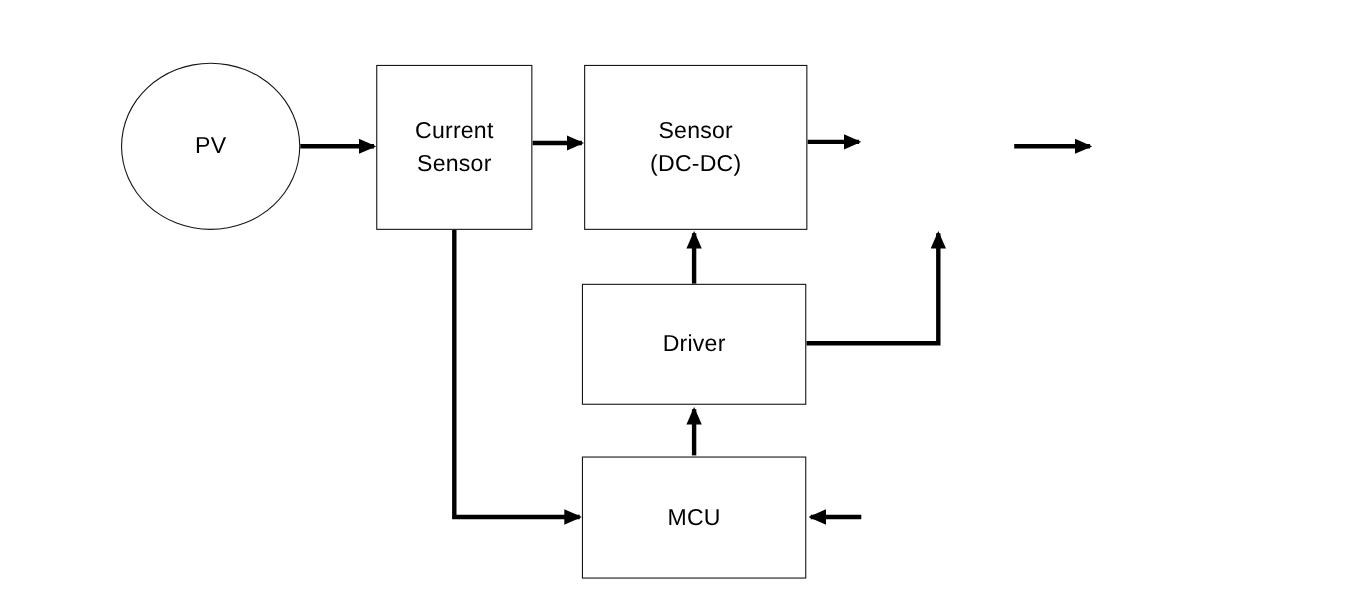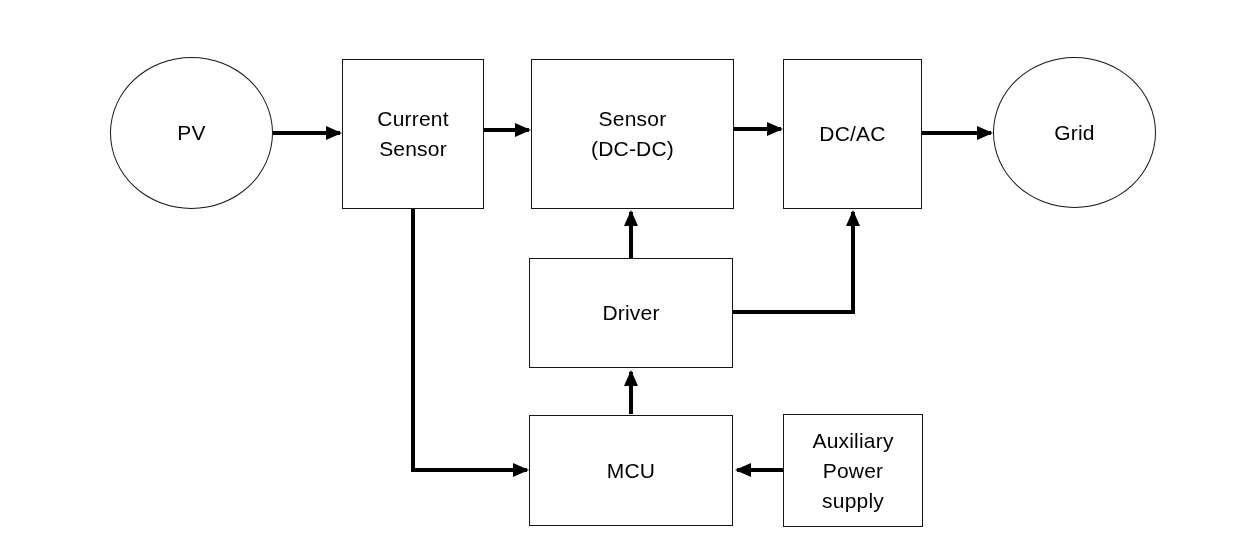--- a/index.html
+++ b/index.html
@@ -61,35 +61,24 @@
 
   <div class="node ellipse" style="left:110px; top:57px; width:163px; height:152px;">
     <span class="lbl">PV</span>
   </div>
 
   <div class="node" style="left:531px; top:59px; width:203px; height:150px;">
     <span class="lbl">Sensor
 (DC-DC)</span>
   </div>
 
-  <div class="node" style="left:783px; top:59px; width:139px; height:150px;">
-    <span class="lbl">DC/AC</span>
-  </div>
 
-  <div class="node ellipse" style="left:993px; top:57px; width:163px; height:151px;">
-    <span class="lbl">Grid</span>
-  </div>
 
   <div class="node" style="left:529px; top:415px; width:204px; height:111px;">
     <span class="lbl">MCU</span>
   </div>
 
   <div class="node" style="left:529px; top:258px; width:204px; height:110px;">
     <span class="lbl">Driver</span>
   </div>
 
-  <div class="node" style="left:783px; top:414px; width:140px; height:113px;">
-    <span class="lbl">Auxiliary
-Power
-supply</span>
-  </div>
 
 </div>
 
 </body></html>

